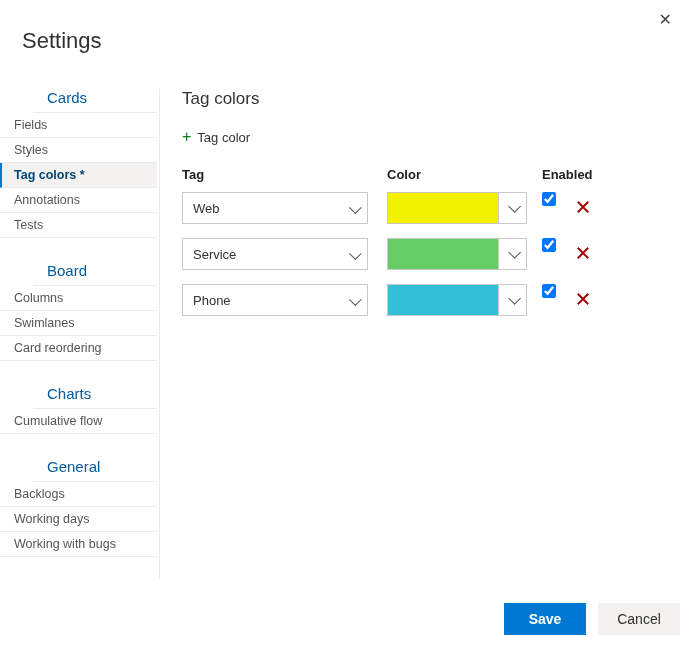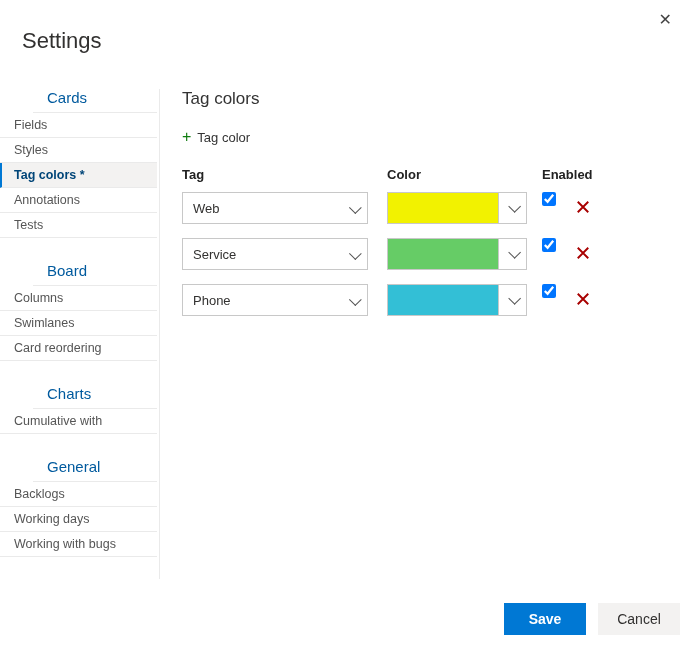--- a/index.html
+++ b/index.html
@@ -227,21 +227,21 @@
         <div class="sidebar-item">Tests</div>
       </div>
       <div class="sidebar-section">
         <div class="sidebar-section-header">Board</div>
         <div class="sidebar-item">Columns</div>
         <div class="sidebar-item">Swimlanes</div>
         <div class="sidebar-item">Card reordering</div>
       </div>
       <div class="sidebar-section">
         <div class="sidebar-section-header">Charts</div>
-        <div class="sidebar-item">Cumulative with</div>
+        <div class="sidebar-item">Cumulative flow</div>
       </div>
       <div class="sidebar-section">
         <div class="sidebar-section-header">General</div>
         <div class="sidebar-item">Backlogs</div>
         <div class="sidebar-item">Working days</div>
         <div class="sidebar-item">Working with bugs</div>
       </div>
     </nav>
 
   <section class="main">

